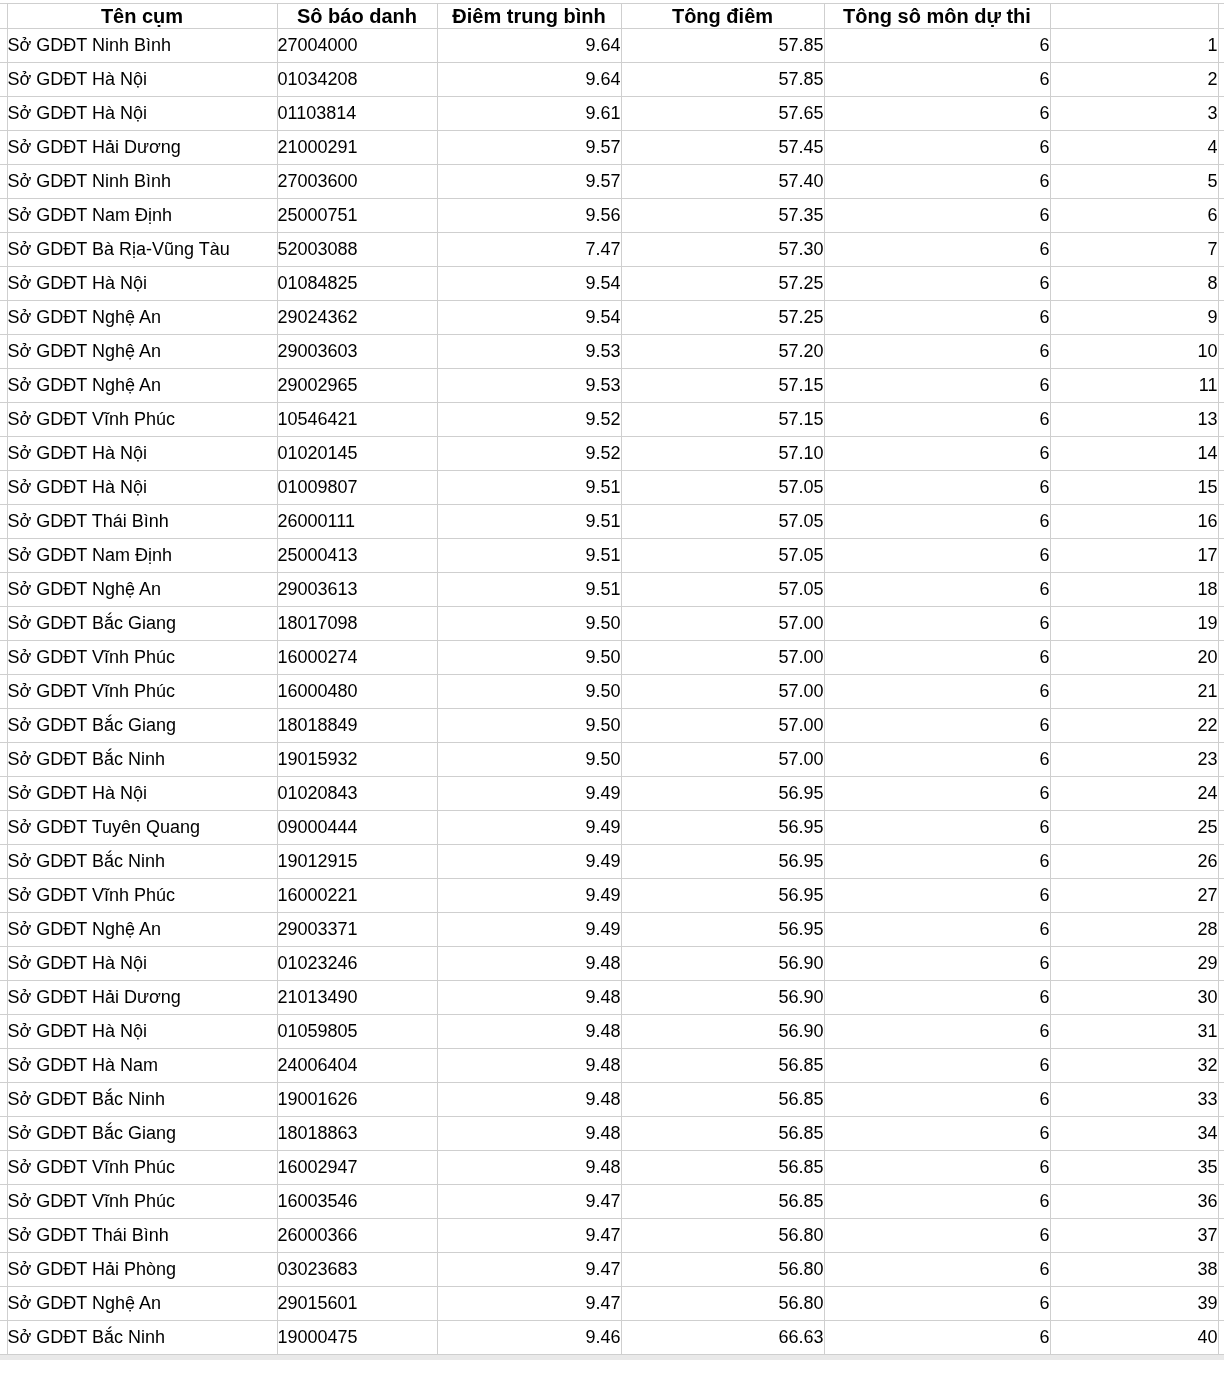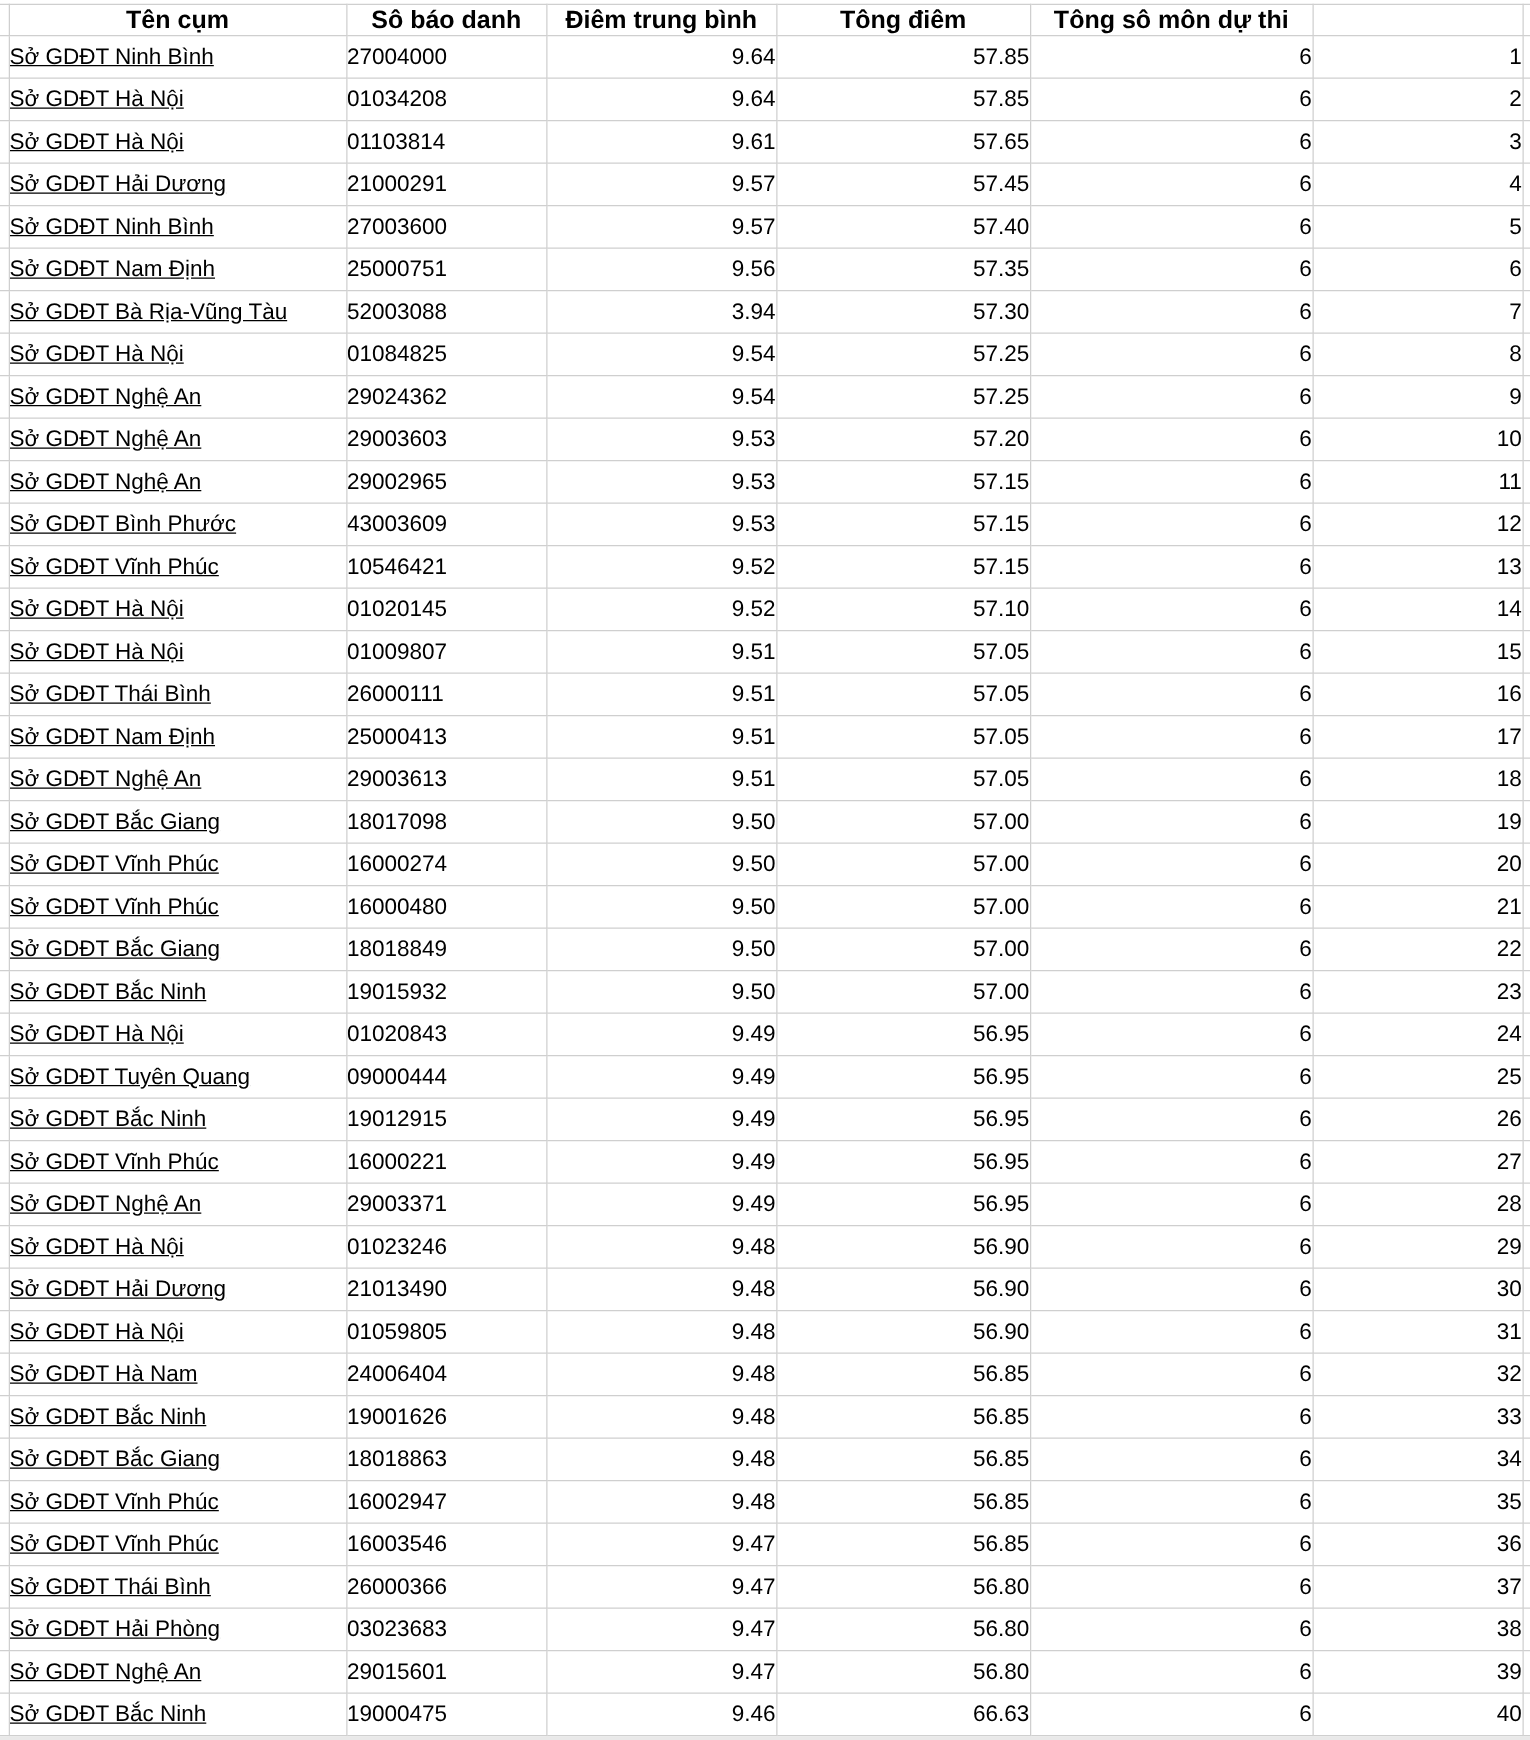--- a/index.html
+++ b/index.html
@@ -39,21 +39,21 @@
     line-height: 24px;
   }
   table.grid td {
     height: 33px;
     font-size: 18px;
     line-height: 33px;
   }
   
   .sliver-l { border-left: none !important; }
   .sliver-r { border-right: none !important; }
-  td.c-name  { text-align: left;  padding-left: 4px; text-decoration: underline;  }
+  td.c-name  { text-align: left;  padding-left: 4px;  }
   td.c-sbd   { text-align: left;  padding-left: 12px; }
   td.c-avg   { text-align: right; padding-right: 7px; margin-top: 24px; }
   td.c-total { text-align: right; padding-right: 7px; }
   td.c-subj  { text-align: right; padding-right: 9px; }
   td.c-rank  { text-align: right; padding-right: 9px; }
   .bottom-strip {
     height: 5px;
     background: #e9e9e9;
   }
 </style>
@@ -144,21 +144,21 @@
     <td class="c-avg">9.56</td>
     <td class="c-total">57.35</td>
     <td class="c-subj">6</td>
     <td class="c-rank">6</td>
     <td class="sliver-r"></td>
   </tr>
         <tr>
     <td class="sliver-l"></td>
     <td class="c-name">Sở GDĐT Bà Rịa-Vũng Tàu</td>
     <td class="c-sbd">52003088</td>
-    <td class="c-avg">3.94</td>
+    <td class="c-avg">7.47</td>
     <td class="c-total">57.30</td>
     <td class="c-subj">6</td>
     <td class="c-rank">7</td>
     <td class="sliver-r"></td>
   </tr>
         <tr>
     <td class="sliver-l"></td>
     <td class="c-name">Sở GDĐT Hà Nội</td>
     <td class="c-sbd">01084825</td>
     <td class="c-avg">9.54</td>
@@ -188,30 +188,20 @@
     <td class="sliver-r"></td>
   </tr>
         <tr>
     <td class="sliver-l"></td>
     <td class="c-name">Sở GDĐT Nghệ An</td>
     <td class="c-sbd">29002965</td>
     <td class="c-avg">9.53</td>
     <td class="c-total">57.15</td>
     <td class="c-subj">6</td>
     <td class="c-rank">11</td>
-    <td class="sliver-r"></td>
-  </tr>
-        <tr>
-    <td class="sliver-l"></td>
-    <td class="c-name">Sở GDĐT Bình Phước</td>
-    <td class="c-sbd">43003609</td>
-    <td class="c-avg">9.53</td>
-    <td class="c-total">57.15</td>
-    <td class="c-subj">6</td>
-    <td class="c-rank">12</td>
     <td class="sliver-r"></td>
   </tr>
         <tr>
     <td class="sliver-l"></td>
     <td class="c-name">Sở GDĐT Vĩnh Phúc</td>
     <td class="c-sbd">10546421</td>
     <td class="c-avg">9.52</td>
     <td class="c-total">57.15</td>
     <td class="c-subj">6</td>
     <td class="c-rank">13</td>

